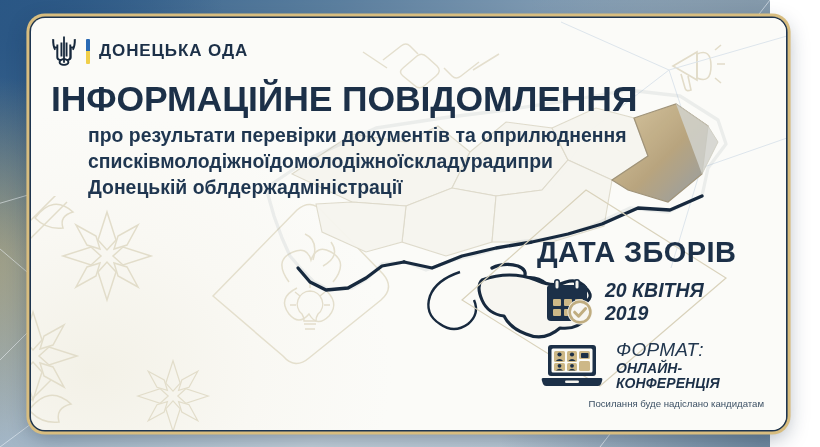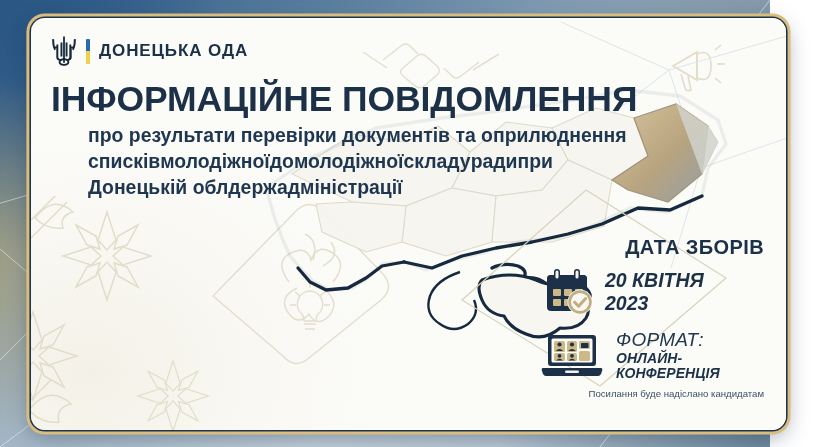--- a/index.html
+++ b/index.html
@@ -82,22 +82,22 @@
   #subtitle .ln { display:block; white-space:nowrap; }
   #subtitle .just {
     display:flex; justify-content:flex-start;
     white-space:nowrap;
   }
 
   
   #info { position:absolute; right:22px; top:218px; width:227px; }
 
   #date-label {
-    font-size:20px; font-weight:bold; letter-spacing:0.4px;
-    color:#1c3048; text-align:right; white-space:nowrap;
+    font-size:29px; font-weight:bold; letter-spacing:0.4px;
+    color:#1c3048; text-align:left; white-space:nowrap;
   }
 
   .info-row { display:flex; align-items:center;font-style:italic; }
   #date-row  { margin-top:9px; gap:10px; padding-left:8px; }
   #fmt-row   { margin-top:14px; gap:13px; padding-left:4px; }
 
   #date-value {
     font-size:19.5px; font-weight:bold; color:#1c3048;
     line-height:1.18; white-space:nowrap;
   }
@@ -323,21 +323,21 @@
               <rect x="19" y="31" width="8" height="7" rx="1"></rect>
               <rect x="30" y="31" width="8" height="7" rx="1"></rect>
             </g>
             <circle cx="35" cy="34" r="12.5" fill="#f7f6f1"></circle>
             <circle cx="35" cy="34" r="10.4" fill="none" stroke="#c0ad80" stroke-width="2.6"></circle>
             <path d="M29.6 34.2 l4.0 4.0 l7.0 -7.6" fill="none" stroke="#c0ad80" stroke-width="3" stroke-linecap="round" stroke-linejoin="round"></path>
           </g>
         </svg>
         <div id="date-value">
           <span>20 КВІТНЯ</span><br>
-          <span>2023</span>
+          <span>2019</span>
         </div>
       </div>
 
       <div class="info-row" id="fmt-row">
         <svg class="ico" width="62" height="46" viewBox="0 0 62 46" xmlns="http://www.w3.org/2000/svg">
           <rect x="7" y="2" width="48" height="31" rx="3" fill="#1c3048"></rect>
           <rect x="10.5" y="5.5" width="41" height="24" rx="1.5" fill="#fbfbf7"></rect>
           <g fill="#cdb887">
             <rect x="13" y="8" width="11" height="11" rx="1.5"></rect>
             <rect x="26" y="8" width="10" height="11" rx="1.5"></rect>

